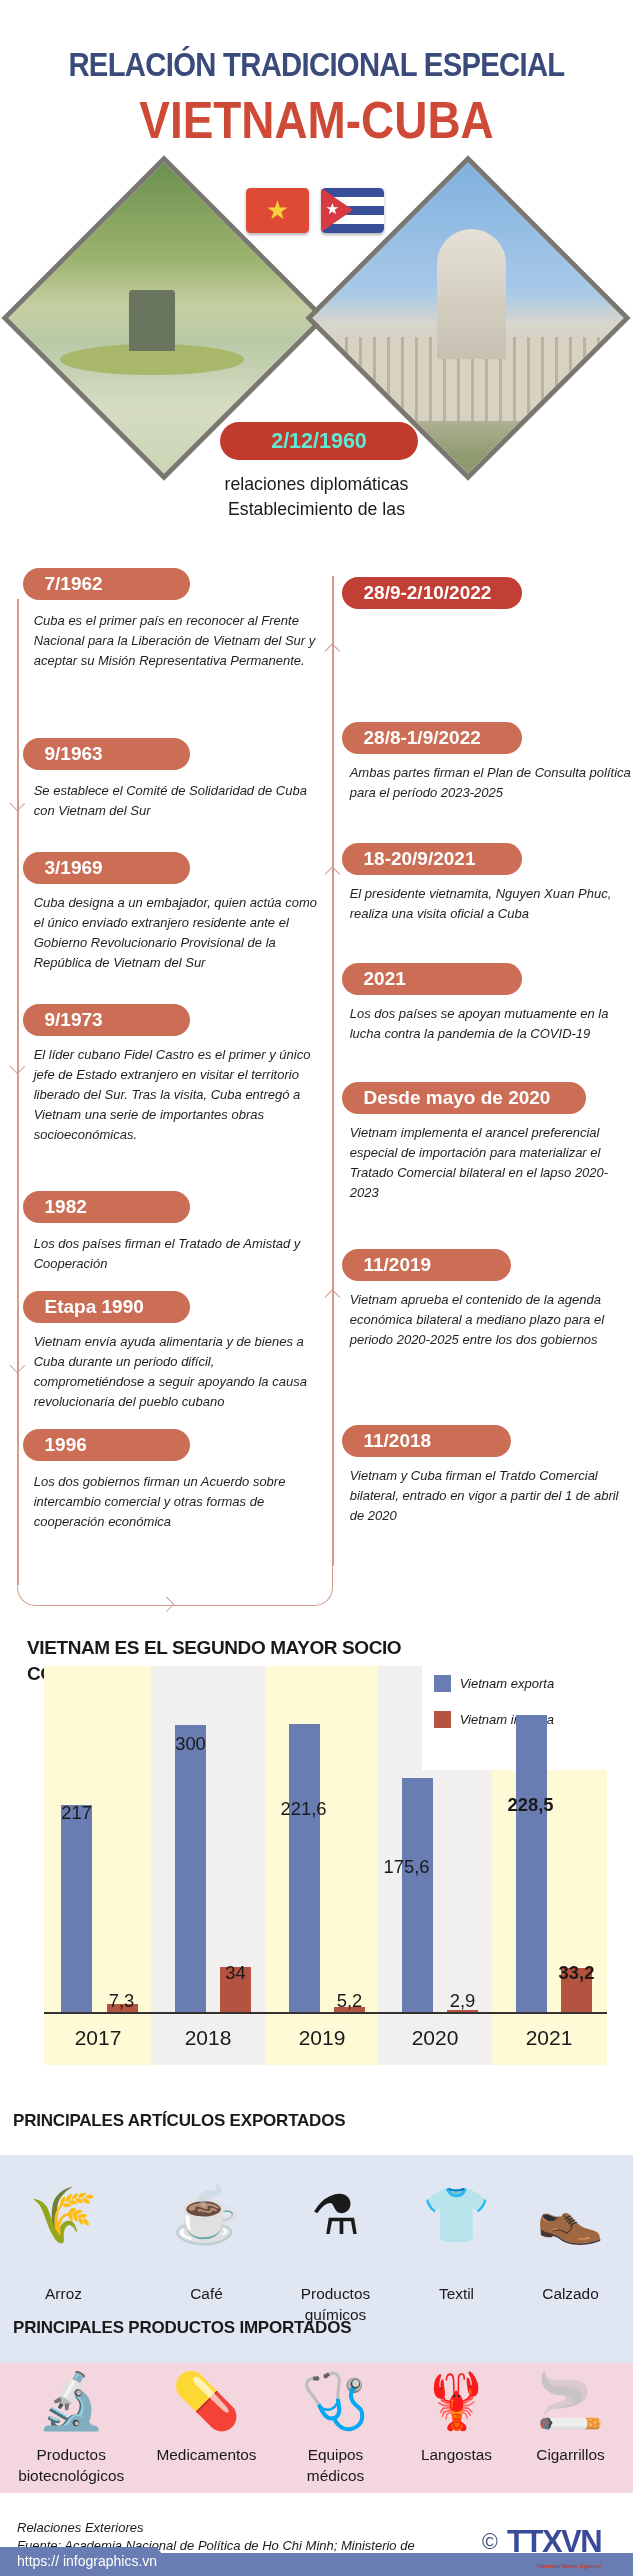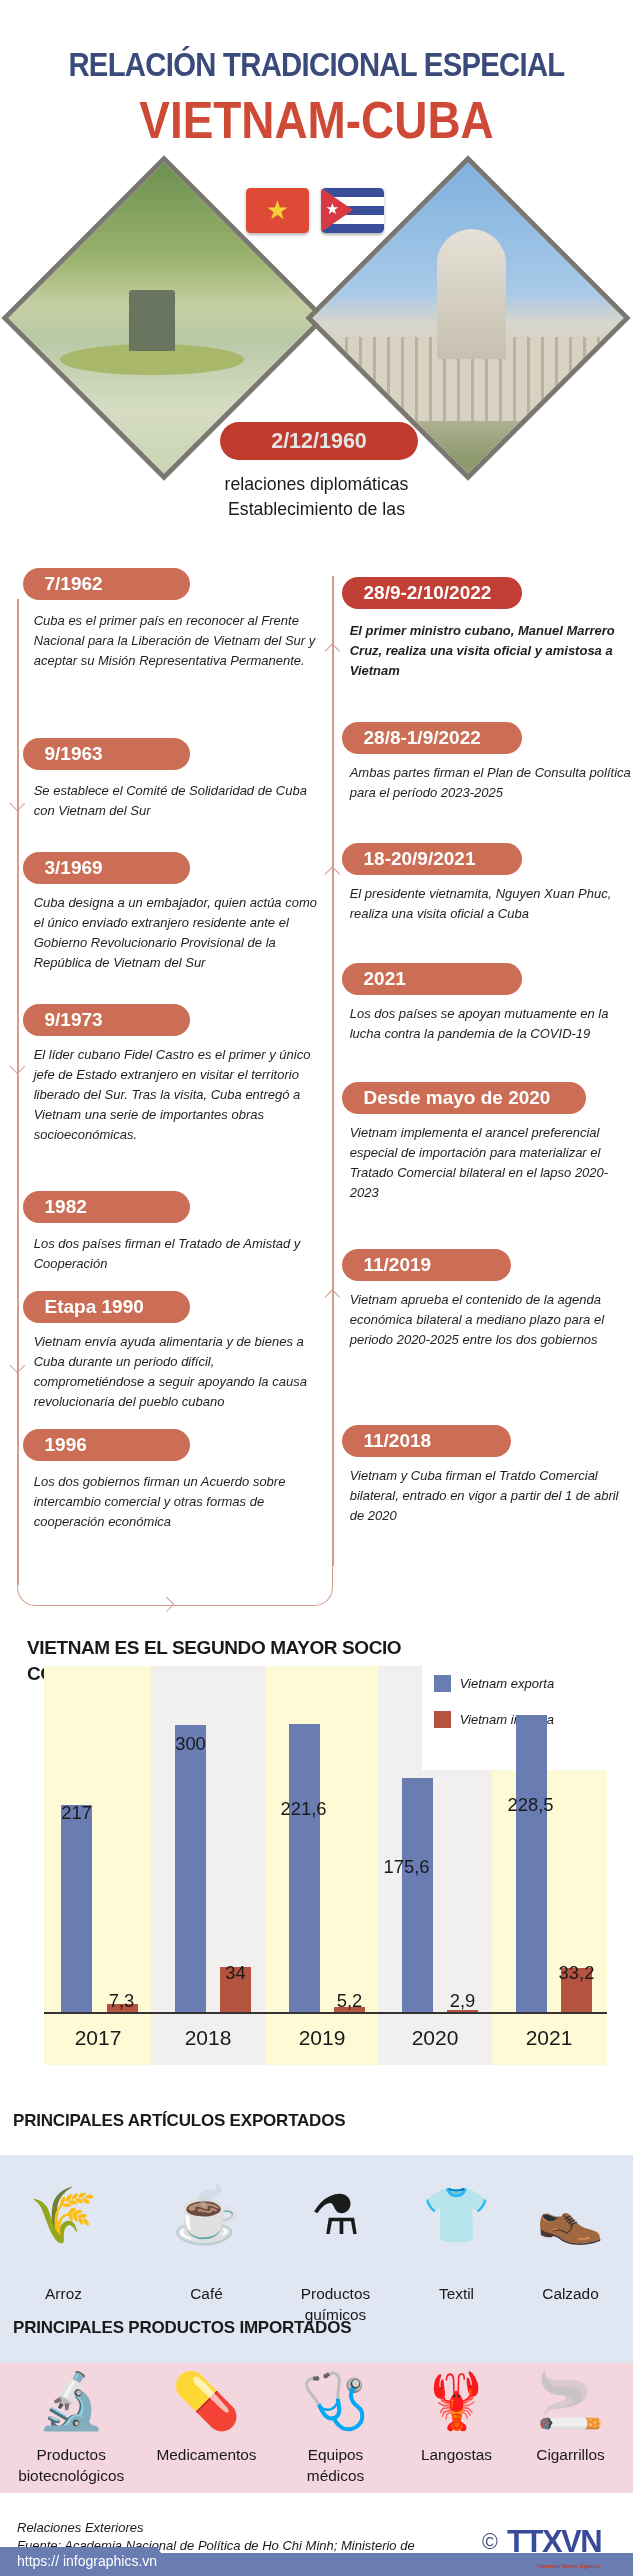--- a/index.html
+++ b/index.html
@@ -15,38 +15,38 @@
   .scene-capitol { background: linear-gradient(180deg, #7fb0de 0%, #a8c9e8 40%, #d9d6cc 50%, #c9c2b2 70%, #8f9a6e 90%); }
   .tower { position: absolute; left: 130px; top: 130px; width: 46px; height: 61px; background: #6a7560; border-radius: 3.1px 3.1px 0 0; }
   .islet { position: absolute; left: 61px; top: 184px; width: 184px; height: 31px; background: #a9b76a; border-radius: 50%; }
   .dome { position: absolute; left: 134px; top: 69px; width: 69px; height: 130px; background: linear-gradient(180deg, #e5e1d6, #c6c0b1); border-radius: 35px 35px 0 0; }
   .building { position: absolute; left: 31px; top: 177px; width: 276px; height: 84px; background: repeating-linear-gradient(90deg, #d8d2c3 0 10.7px, #b9b2a0 10.7px 14px); }
   .flag { top: 188px; width: 63px; height: 45px; border-radius: 4.6px; box-shadow: 0 1.5px 3.1px rgba(0,0,0,0.3); overflow: hidden; }
   .flag-vn { left: 246px; background: #de4a36; display: flex; align-items: center; justify-content: center; color: #f6d23a; font-size: 26px; }
   .flag-cu { left: 321px; background: repeating-linear-gradient(180deg, #3a4f9a 0 9px, #ffffff 9px 18px); }
   .flag-cu .tri { position: absolute; left: 0; top: 0; width: 0; height: 0; border-top: 22px solid transparent; border-bottom: 22px solid transparent; border-left: 32px solid #d83a44; }
   .flag-cu .star { position: absolute; left: 4.6px; top: 12.3px; color: #ffffff; font-size: 15.4px; }
-  .date-pill-main { top: 422px; left: 220px; width: 198px; height: 38px; border-radius: 19px; background: #c03b2e; color: #e5e5e5; font-size: 21.5px; font-weight: bold; display: flex; align-items: center; justify-content: center; }
+  .date-pill-main { top: 422px; left: 220px; width: 198px; height: 38px; border-radius: 19px; background: #c03b2e; color: #5eead4; font-size: 21.5px; font-weight: bold; display: flex; align-items: center; justify-content: center; }
   .est-text { top: 472px; left: 0; width: 633px; text-align: center; font-size: 17.7px; line-height: 24.6px; color: #1a1a1a; }
   
   .tl-line { background: #d49b88; }
   .pill { height: 32px; border-radius: 16px; background: #cc6e55; color: #fff; font-weight: bold; font-size: 19px; display: flex; align-items: center; padding-left: 21.5px; }
   .pill.strong { background: #c13f35; }
   .desc { font-style: italic; font-size: 13px; line-height: 20px; color: #1f1f1f; }
   .desc.bold { font-weight: bold; }
   .chev { position: absolute; width: 10.7px; height: 10.7px; border-right: 1.5px solid #d49b88; border-bottom: 1.5px solid #d49b88; }
   
   .chart-title { top: 1635px; left: 27px; font-size: 19px; font-weight: bold; line-height: 26px; color: #1a1a1a; letter-spacing: -0.4px; }
   .chart-title .unit { font-weight: normal; font-style: italic; }
   .band { top: 1666px; height: 399px; }
   .bar { position: absolute; bottom: 0; width: 31px; }
   .bar-exp { background: #6a7db3; }
   .bar-imp { background: #b4533f; }
   .val { position: absolute; font-size: 18.4px; text-align: center; width: 61px; color: #1a1a1a; }
-  .val.bold { font-weight: normal; }
+  .val.bold { font-weight: bold; }
   .year { position: absolute; top: 2026px; width: 114px; text-align: center; font-size: 21px; color: #1a1a1a; }
   .legend { top: 1666px; left: 422px; width: 189px; height: 104px; background: #fff; }
   .legend-item { position: absolute; left: 11.5px; display: flex; align-items: center; font-style: italic; font-size: 13px; }
   .swatch { width: 17px; height: 17px; margin-right: 9.2px; }
   
   .sec-title { left: 13px; font-size: 17px; font-weight: bold; color: #1a1a1a; letter-spacing: -0.2px; }
   .prod-band { left: 0; width: 633px; }
   .prod { position: absolute; width: 127px; text-align: center; }
   .prod-icon { height: 107px; display: flex; align-items: center; justify-content: center; font-size: 55px; }
   .prod-label { font-size: 15.4px; line-height: 21px; color: #1a1a1a; }
@@ -125,21 +125,20 @@
   <div class="pill" style="width:167px;text-align:right;">Etapa 1990</div>
   <div class="desc" style="width:288px; margin:9.2px 0 0 10.7px;">Vietnam envía ayuda alimentaria y de bienes a Cuba durante un periodo difícil, comprometiéndose a seguir apoyando la causa revolucionaria del pueblo cubano</div>
 </div>
 <div class="abs" style="left:23px; top:1429px;">
   <div class="pill" style="width:167px;">1996</div>
   <div class="desc" style="width:288px; margin:10.7px 0 0 10.7px;">Los dos gobiernos firman un Acuerdo sobre intercambio comercial y otras formas de cooperación económica</div>
 </div>
 
 <div class="abs" style="left:342px; top:577px;">
   <div class="pill strong" style="width:180px;">28/9-2/10/2022</div>
-  <div class="desc bold" style="width:284px; margin:12.3px 0 0 7.7px;">El primer ministro cubano, Manuel Marrero Cruz, realiza una visita oficial y amistosa a Vietnam</div>
 </div>
 <div class="abs" style="left:342px; top:722px;">
   <div class="pill" style="width:180px;">28/8-1/9/2022</div>
   <div class="desc" style="width:284px; margin:9.2px 0 0 7.7px;">Ambas partes firman el Plan de Consulta política para el período 2023-2025</div>
 </div>
 <div class="abs" style="left:342px; top:843px;">
   <div class="pill" style="width:180px;">18-20/9/2021</div>
   <div class="desc" style="width:284px; margin:9.2px 0 0 7.7px;">El presidente vietnamita, Nguyen Xuan Phuc, realiza una visita oficial a Cuba</div>
 </div>
 <div class="abs" style="left:342px; top:963px;">

